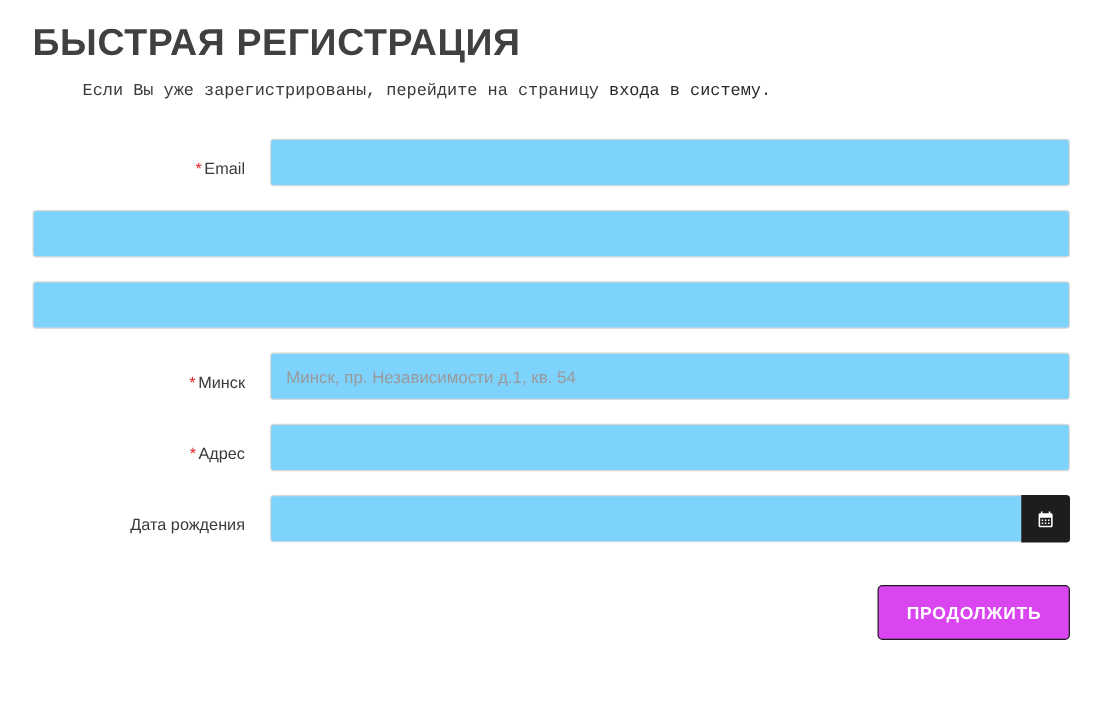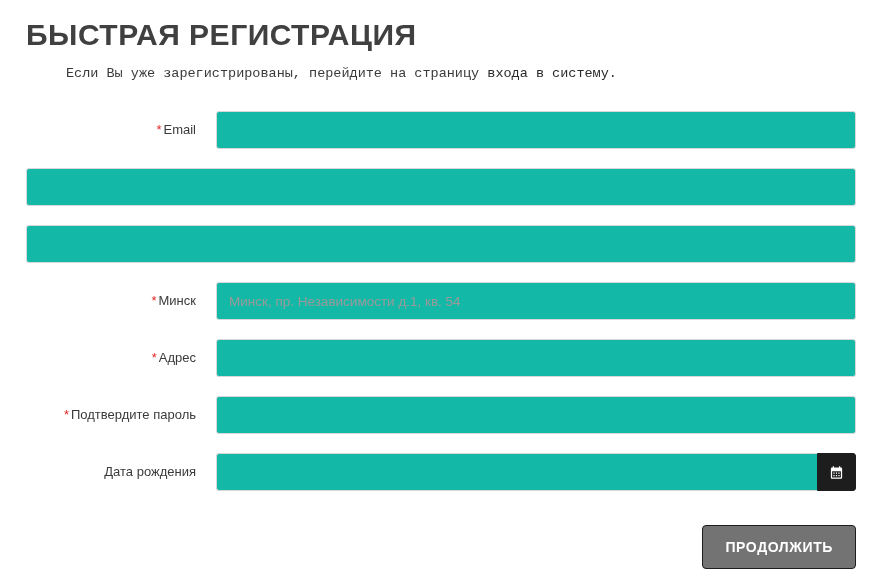--- a/index.html
+++ b/index.html
@@ -26,21 +26,21 @@
     margin-bottom: 30px;
     font-family: Liberation Mono, monospace;
   }
   .login-link {
     color: #2a2a2a;
     text-decoration: none;
   }
 
   .form-row {
     display: flex;
-    align-items: flex-start;
+    align-items: center;
     margin-bottom: 19px;
   }
   .label-col {
     width: 190px;
     text-align: right;
     padding-right: 20px;
     padding-top: 10px;
     font-size: 13px;
     color: #3a3a3a;
     line-height: 1.45;
@@ -51,21 +51,21 @@
   }
   .input-col {
     flex: 1;
     min-width: 0;
   }
   input.text-input {
     width: 100%;
     height: 38px;
     border: 1px solid #d8d8d8;
     border-radius: 3px;
-    background: #14b8a6;
+    background: #7dd3fc;
     padding: 16px 12px;
     font-size: 13.5px;
     color: #333;
     outline: none;
   }
   input.text-input::placeholder { color: #9a9a9a; }
 
   .date-group {
     display: flex;
     width: 100%;
@@ -88,21 +88,21 @@
     padding: 0;
   }
   .date-btn svg { display: block; }
 
   .actions {
     display: flex;
     justify-content: flex-end;
     margin-top: 34px;
   }
   .btn-primary {
-    background: #737373;
+    background: #d946ef;
     color: #fff;
     border: 1px solid #1d1d1d;
     border-radius: 4px;
     padding: 13px 22px;
     font-size: 14px;
     font-weight: 800;
     letter-spacing: 0.6px;
     cursor: pointer;
     text-transform: uppercase;
   }
@@ -150,28 +150,20 @@
 
   <div class="form-row">
     <div class="label-col">
       <span class="req">*</span><span>Адрес</span>
     </div>
     <div class="input-col">
       <input type="password" class="text-input" placeholder="" style="">
     </div>
   </div>
 
-  <div class="form-row">
-    <div class="label-col">
-      <span class="req">*</span><span>Подтвердите пароль</span>
-    </div>
-    <div class="input-col">
-      <input type="password" class="text-input" placeholder="" style="">
-    </div>
-  </div>
 
   <div class="form-row">
     <div class="label-col">
       <span>Дата рождения</span>
     </div>
     <div class="input-col">
       <div class="date-group">
         <input type="text" class="text-input" placeholder="" style="">
         <button type="button" class="date-btn">
           <svg width="15" height="15" viewBox="0 0 24 24" fill="#fff">

